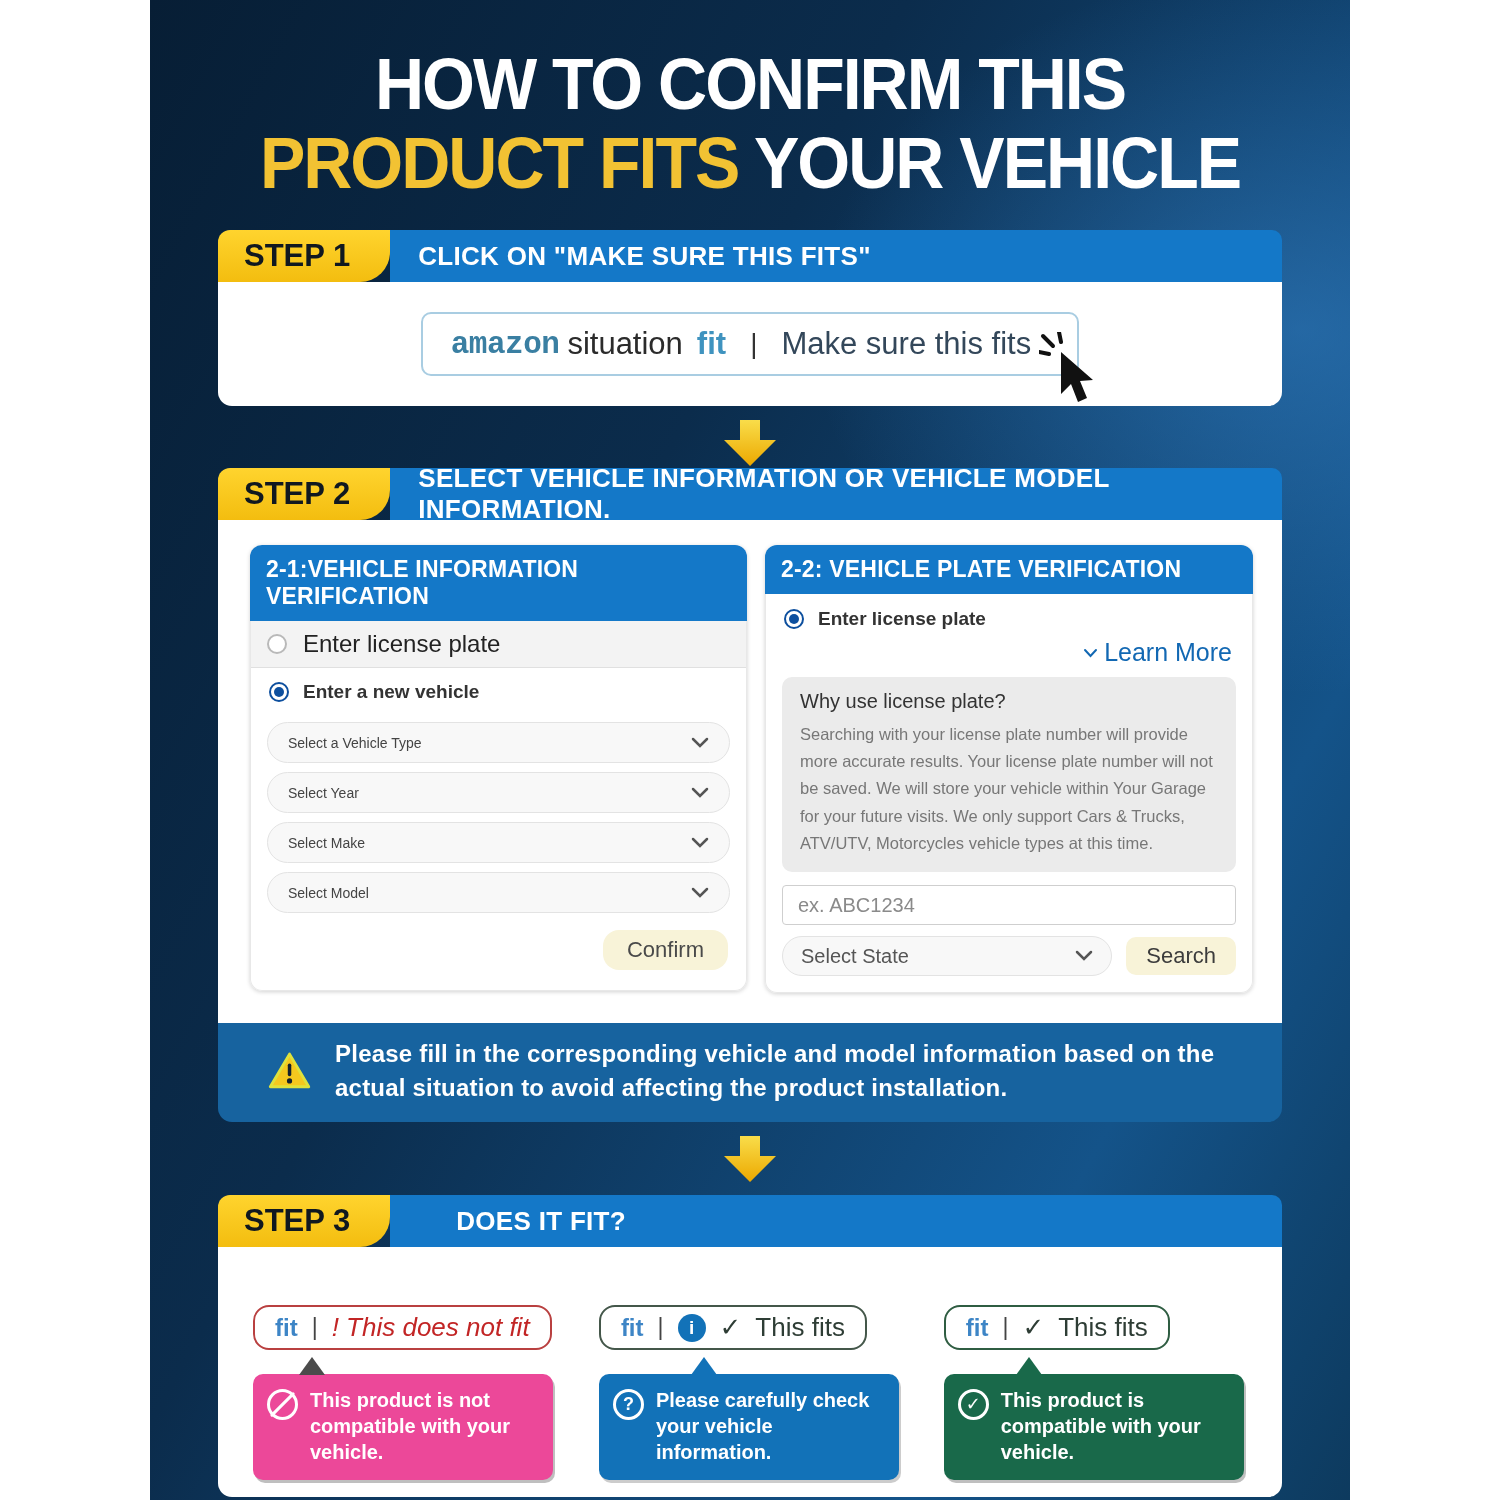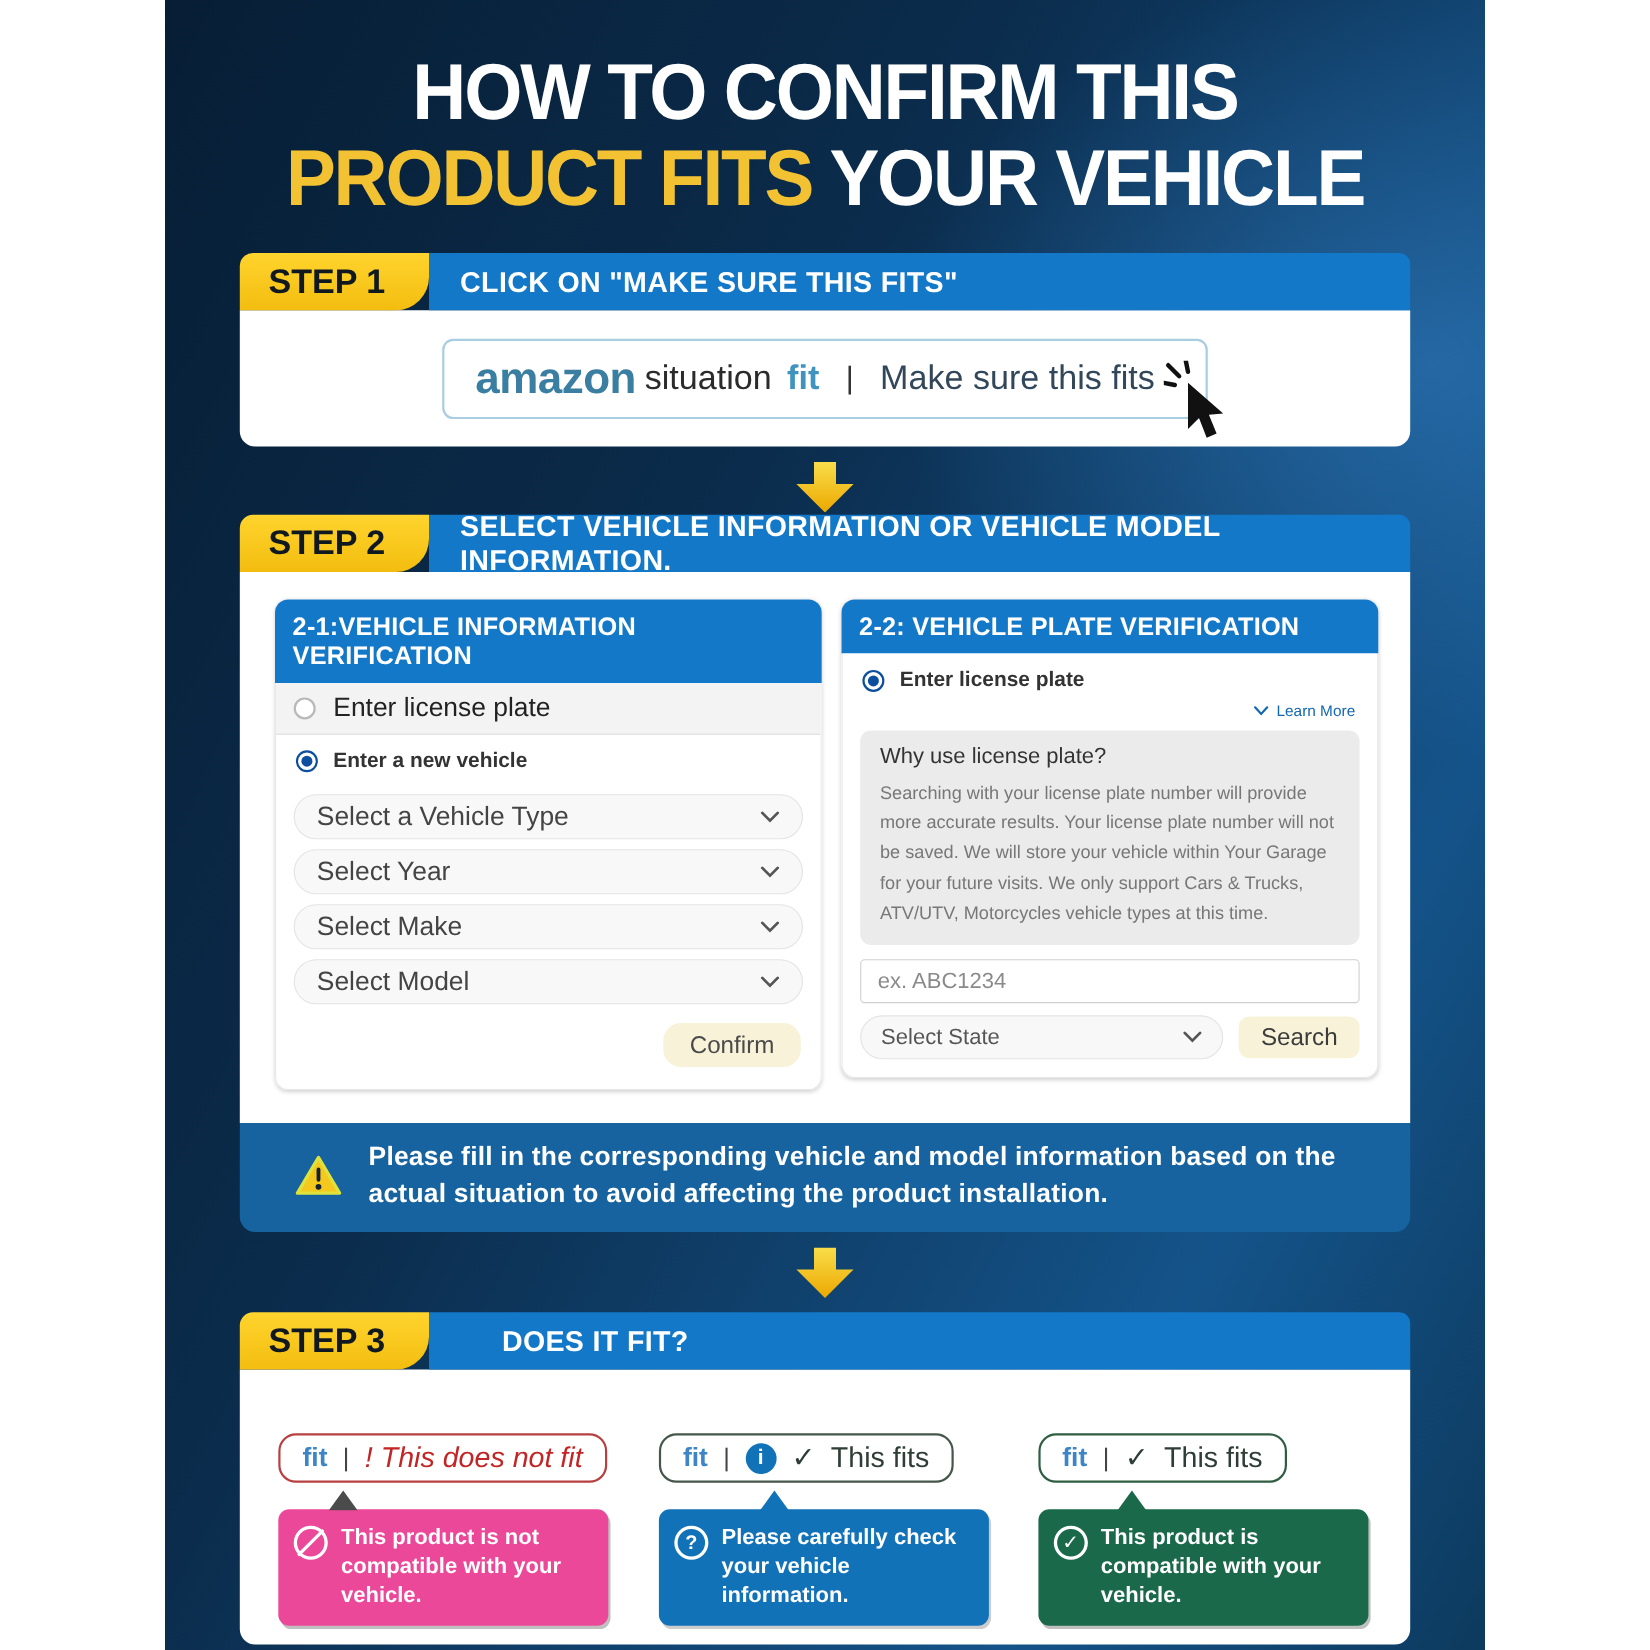--- a/index.html
+++ b/index.html
@@ -28,21 +28,21 @@
     display:flex; align-items:center; padding-left:28px; border-radius:0 10px 0 0;
   }
   .card { background:#ffffff; border-radius:0 0 14px 14px; }
 
   
   .step1-card { height:124px; display:flex; align-items:center; justify-content:center; }
   .amz-widget {
     position:relative; display:flex; align-items:center; gap:14px;
     border:2px solid #a9cde2; border-radius:10px; padding:12px 46px 12px 28px; background:#ffffff;
   }
-  .amz-brand { font-size:40px; font-weight:700; color:#3a7fa2; letter-spacing:-.5px; }
+  .amz-brand { font-size:31px; font-weight:700; color:#3a7fa2; letter-spacing:-.5px;font-family:Liberation Mono, monospace; }
   .amz-confirmed { font-size:31px; color:#2b2b2b; margin-left:-6px; }
   .amz-fit { font-size:31px; font-weight:700; color:#3f93bf; }
   .amz-div { font-size:28px; color:#333; margin:0 10px; }
   .amz-link { font-size:31px; color:#33475a; }
   .cursor-icon { position:absolute; right:-26px; top:18px; }
 
   
   .flow-arrow { display:block; margin:14px auto 2px auto; }
 
   
@@ -54,26 +54,26 @@
   .panel-body { background:#fff; border:1px solid #e8e8e8; border-top:none; border-radius:0 0 12px 12px; padding-bottom:16px; }
 
   .radio { width:20px; height:20px; border-radius:50%; flex:0 0 auto; position:relative; background:#fff; border:2px solid #b9b9b9; }
   .radio.checked { border:2px solid #0d4f9e; }
   .radio.checked::after { content:""; position:absolute; left:3px; top:3px; width:10px; height:10px; border-radius:50%; background:#0d4f9e; }
 
   .gray-row { display:flex; align-items:center; gap:16px; background:#f3f3f3; padding:9px 16px; border-bottom:1px solid #e0e0e0; font-size:24px; color:#222; }
   .newveh-row { display:flex; align-items:center; gap:14px; padding:13px 16px 4px 18px; font-size:19px; font-weight:700; color:#333; }
 
   .dd-list { padding:6px 14px 0 14px; }
-  .dd { display:flex; align-items:center; justify-content:space-between; background:#f8f8f8; border:1px solid #e3e3e3; border-radius:21px; height:41px; padding:0 20px; font-size:24px; color:#444; margin:9px 2px; }
+  .dd { display:flex; align-items:center; justify-content:space-between; background:#f8f8f8; border:1px solid #e3e3e3; border-radius:21px; height:41px; padding:0 20px; font-size:14px; color:#444; margin:9px 2px; }
   .btn-cream { display:inline-block; background:#f8f3d8; border:none; border-radius:16px; padding:7px 24px; font-size:22px; color:#4a4a4a; font-family:inherit; }
   .confirm-row { text-align:right; padding:8px 18px 4px 0; }
 
   .lic-row { display:flex; align-items:center; gap:14px; padding:14px 16px 2px 18px; font-size:19px; font-weight:700; color:#333; }
-  .learn-row { display:flex; justify-content:flex-end; align-items:center; gap:6px; padding:6px 20px 2px 0; color:#1268b3; font-size:14px; }
+  .learn-row { display:flex; justify-content:flex-end; align-items:center; gap:6px; padding:6px 20px 2px 0; color:#1268b3; font-size:25px; }
   .info-box { margin:8px 16px 0 16px; background:#ebebeb; border-radius:10px; padding:13px 18px 15px 18px; }
   .info-title { font-size:20px; color:#333; margin-bottom:8px; }
   .info-body { font-size:16.5px; color:#777; line-height:1.65; }
   .plate-input { margin:13px 16px 0 16px; border:1px solid #cfcfcf; border-radius:4px; height:40px; display:flex; align-items:center; padding:0 15px; font-size:20px; color:#8a8a8a; background:#fff; }
   .state-row { display:flex; align-items:center; gap:14px; margin:11px 16px 0 16px; }
   .state-dd { flex:1; display:flex; align-items:center; justify-content:space-between; background:#f8f8f8; border:1px solid #e3e3e3; border-radius:20px; height:40px; padding:0 18px; font-size:20px; color:#555; }
   .search-btn { background:#f8f3d8; border:none; border-radius:10px; padding:6px 20px; font-size:22px; color:#3c3c3c; font-family:inherit; }
 
   
   .warn { display:flex; align-items:center; gap:24px; background:#17639f; border-radius:0 0 14px 14px; padding:14px 40px 17px 50px; }

